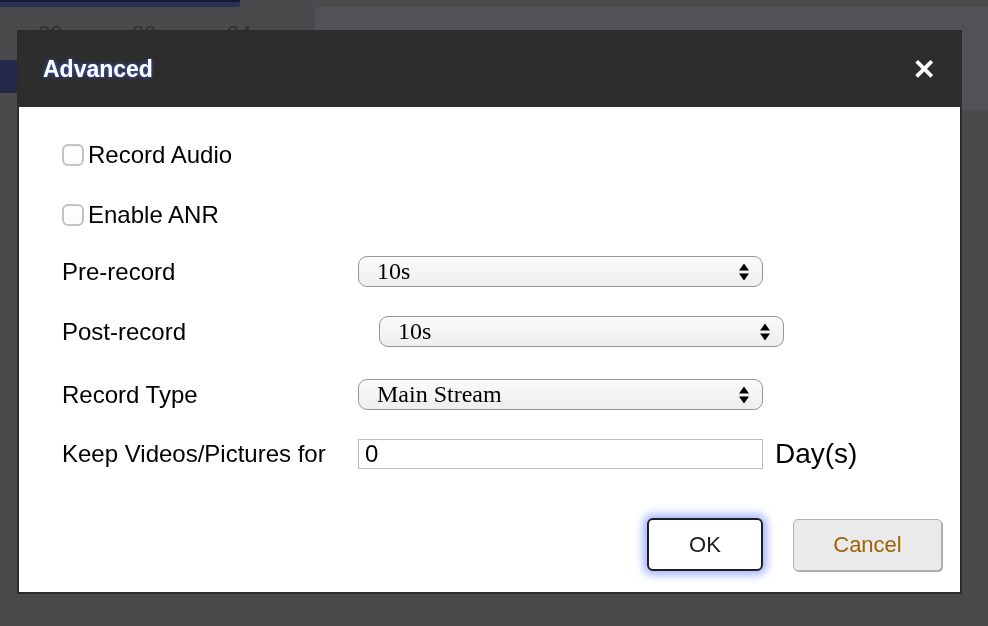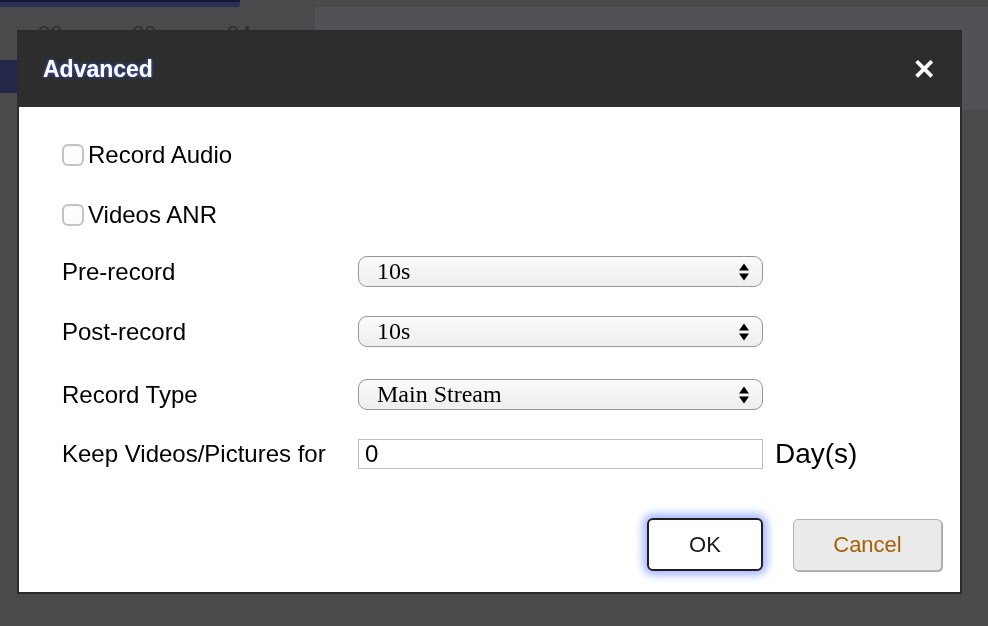--- a/index.html
+++ b/index.html
@@ -69,21 +69,21 @@
   .check-label { font-size: 24px; color: #000; }
 
   .field-row {
     position: absolute; left: 43px;
     display: flex; align-items: center;
   }
   .field-row .field-label {
     width: 296px; font-size: 24px; color: #000; flex: 0 0 296px;
   }
   .field-row.f0 { top: 224px; }
-  .field-row.f1 { top: 284px; }
+  .field-row.f1 { top: 284px; gap: 21px; }
   .field-row.f2 { top: 347px; }
   .field-row.f3 { top: 406px; }
 
   .select {
     position: relative;
     width: 405px; height: 31px;
     background: linear-gradient(#fafafa, #eeeeee);
     border: 1.5px solid #979797; border-radius: 9px;
     display: flex; align-items: center;
     padding-left: 18px; padding-right: 34px;
@@ -152,21 +152,21 @@
     <span class="modal-title">Advanced</span>
     <span class="modal-close">✕</span>
   </div>
 
   <div class="check-row r0">
     <span class="checkbox"></span>
     <span class="check-label">Record Audio</span>
   </div>
   <div class="check-row r1">
     <span class="checkbox"></span>
-    <span class="check-label">Videos ANR</span>
+    <span class="check-label">Enable ANR</span>
   </div>
 
   <div class="field-row f0">
     <span class="field-label">Pre-record</span>
     <div class="select">
       <span>10s</span>
       <span class="select-arrows">
           <span class="up"></span>
           <span class="down"></span>
         </span>

